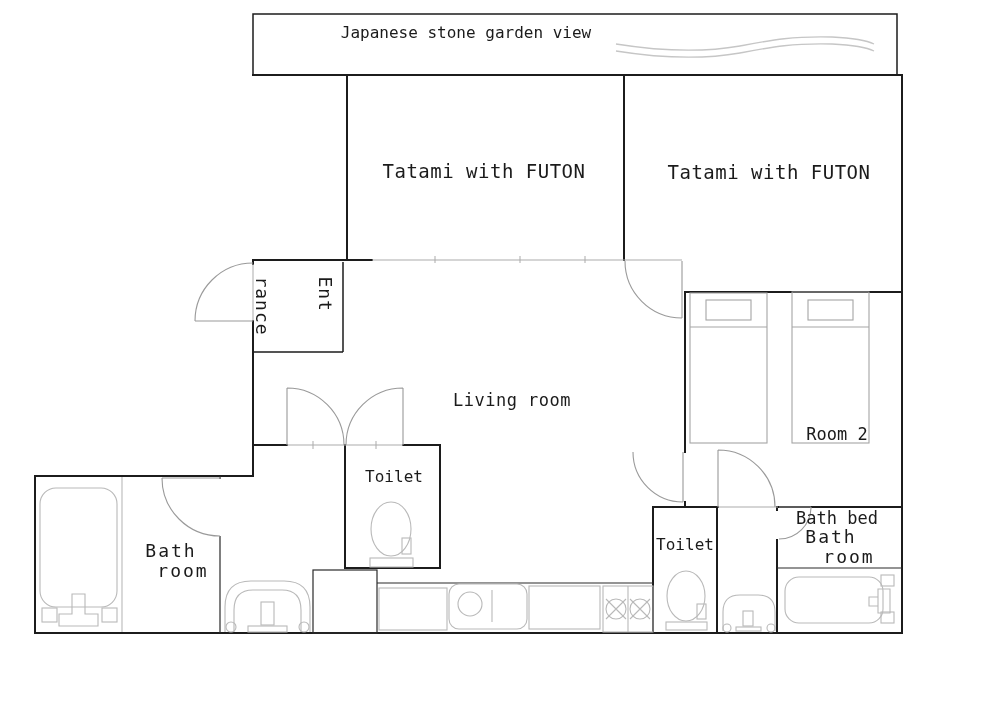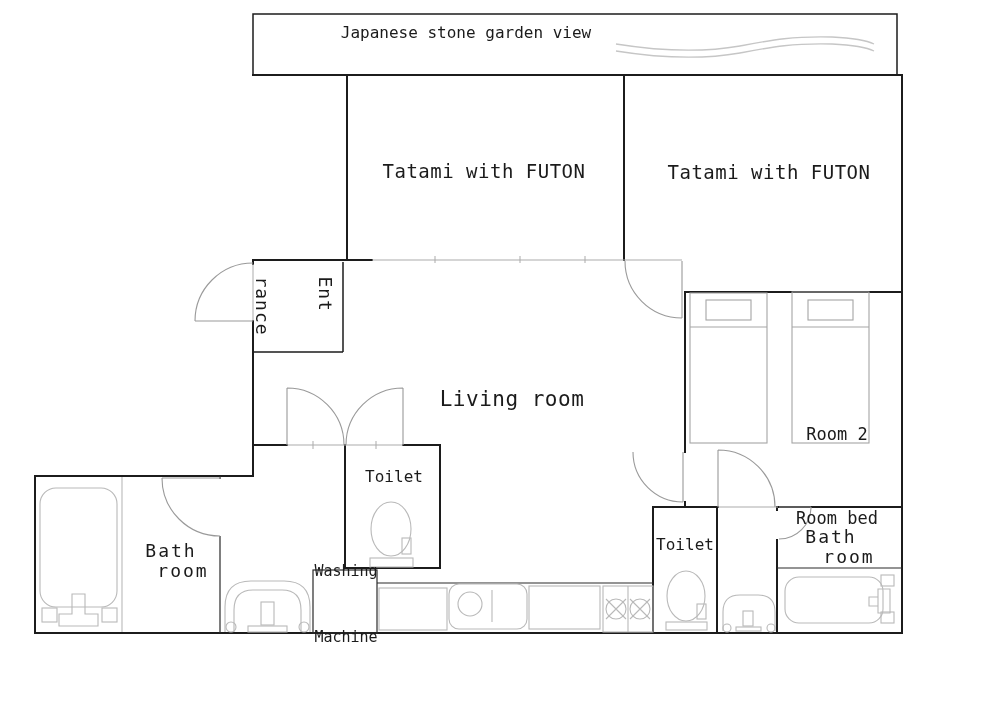--- a/index.html
+++ b/index.html
@@ -175,35 +175,31 @@
 
   <div class="lbl" style="left:769px;top:172px;font-size:19px;line-height:28px;letter-spacing:.5px">
     <span class="ln">Tatami with FUTON</span>
   </div>
 
   <div class="lbl rot" style="left:294px;top:306px;font-size:18px;line-height:21px;letter-spacing:1px">
     <span class="ln">Ent</span>
     <span class="ln">rance</span>
   </div>
 
-  <div class="lbl" style="left:512px;top:400px;font-size:21px;letter-spacing:.5px">Living room</div>
+  <div class="lbl" style="left:512px;top:400px;font-size:17px;letter-spacing:.5px">Living room</div>
 
   <div class="lbl" style="left:394px;top:477px;font-size:16px">Toilet</div>
 
   <div class="lbl" style="left:171px;top:551px;font-size:18px;letter-spacing:2px">Bath</div>
   <div class="lbl" style="left:183px;top:571px;font-size:18px;letter-spacing:2px">room</div>
 
-  <div class="lbl" style="left:346px;top:604px;font-size:15px;line-height:22px">
-    <span class="ln">Washing</span>
-    <span class="ln">Machine</span>
-  </div>
 
   <div class="lbl" style="left:837px;top:476px;font-size:17px;line-height:28px">
     <span class="ln">Room 2</span>
-    <span class="ln">Room bed</span>
+    <span class="ln">Bath bed</span>
   </div>
 
   <div class="lbl" style="left:685px;top:545px;font-size:16px">Toilet</div>
 
   <div class="lbl" style="left:831px;top:537px;font-size:18px;letter-spacing:2px">Bath</div>
   <div class="lbl" style="left:849px;top:557px;font-size:18px;letter-spacing:2px">room</div>
 
 </div>
 
 </body></html>

